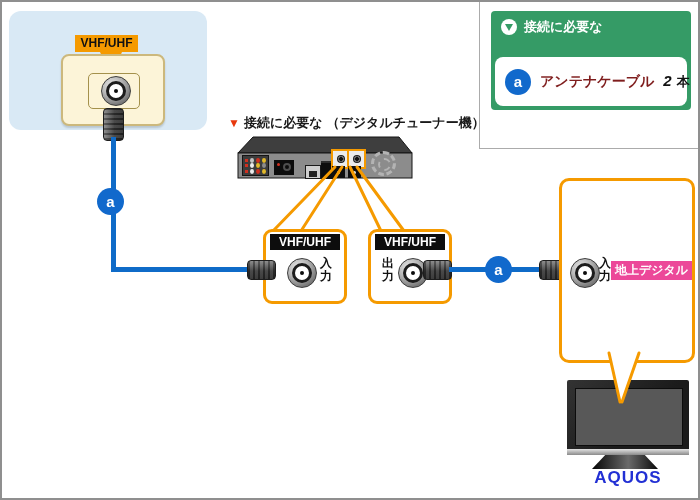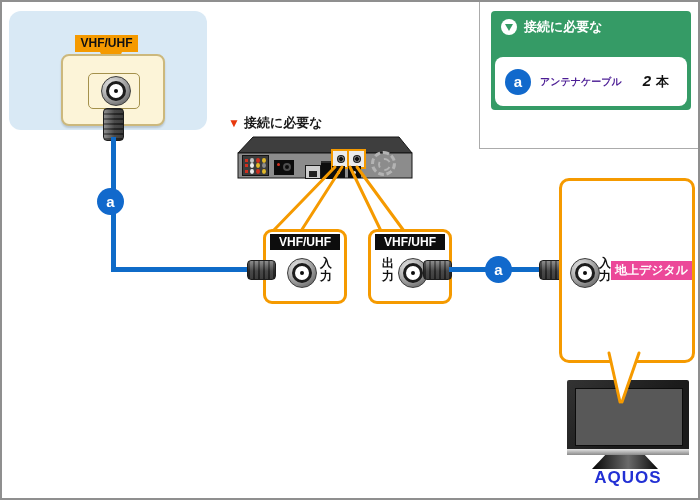--- a/index.html
+++ b/index.html
@@ -57,21 +57,21 @@
   .tv-stand{left:590px;top:453px;width:66px;height:14px;background:linear-gradient(90deg,#050505,#6a6a6a 55%,#0a0a0a);clip-path:polygon(20% 0,80% 0,100% 100%,0 100%);}
   .tv-brand{left:565px;top:466px;width:122px;text-align:center;font-weight:bold;font-size:17px;letter-spacing:1px;color:#2230d4;}
   
   .legend{left:489px;top:9px;width:200px;height:99px;background:#359b66;border-radius:4px;}
   .legend-head{left:0;right:0;top:7px;display:flex;gap:7px;padding:0 8px 0 10px;}
   .legend-icon{flex:0 0 auto;width:16px;height:16px;margin-top:1px;border-radius:50%;background:#fff;position:relative;}
   .legend-icon::after{content:"";position:absolute;left:50%;top:50%;margin:-3px 0 0 -4px;border-left:4px solid transparent;border-right:4px solid transparent;border-top:7px solid #359b66;}
   .legend-head-text{color:#fff;font-weight:bold;font-size:13px;line-height:17px;}
   .legend-inner{left:4px;right:4px;bottom:4px;height:49px;background:#fff;border-radius:8px;display:flex;align-items:center;gap:9px;padding:0 10px;box-sizing:border-box;}
   .legend-badge{flex:0 0 auto;width:26px;height:26px;border-radius:50%;background:#1169cc;color:#fff;font-weight:bold;font-size:15px;text-align:center;line-height:26px;}
-  .legend-label{font-weight:bold;font-size:10px;color:#4c1d95;white-space:nowrap;}
+  .legend-label{font-weight:bold;font-size:14px;color:#7f1d1d;white-space:nowrap;}
   .legend-count{margin-left:auto;padding-right:8px;display:flex;align-items:baseline;gap:5px;}
   .legend-count-number{font-weight:bold;font-style:italic;font-size:15px;color:#111;}
   .legend-count-unit{font-weight:bold;font-size:13px;color:#111;}
   svg.overlay{left:0;top:0;pointer-events:none;}
 </style>
 </head>
 <body>
 
 <div id="stage">
 
@@ -88,20 +88,21 @@
     <div class="abs plug-v" style="left:94px;top:97px;width:19px;height:31px;"></div>
   </div>
 
   <div class="abs cable" style="left:109px;top:135px;width:5px;height:133px;"></div>
   <div class="abs cable" style="left:109px;top:265px;width:140px;height:5px;"></div>
   <div class="abs cable-badge" style="left:95px;top:186px;">a</div>
 
   <div class="abs rec-label">
     <span class="rec-marker">▼</span>
     <span class="rec-name">接続に必要な</span>
+    <span class="rec-note">（デジタルチューナー機）</span>
   </div>
 
   <svg class="abs overlay" style="left:235px;top:132px;" width="178" height="48">
     <polygon points="16,3 162,3 175,19 1,19" fill="#3e3e3e" stroke="#151515" stroke-width="1"></polygon>
     <rect x="1" y="19" width="174" height="25" fill="#8c8c8c" stroke="#151515" stroke-width="1"></rect>
   </svg>
   <div class="abs rca-panel">
     <div class="rca-row">
         <span class="rca-tick"></span>
         <span class="rca-dot" style="background:#c5c5c5;"></span>

